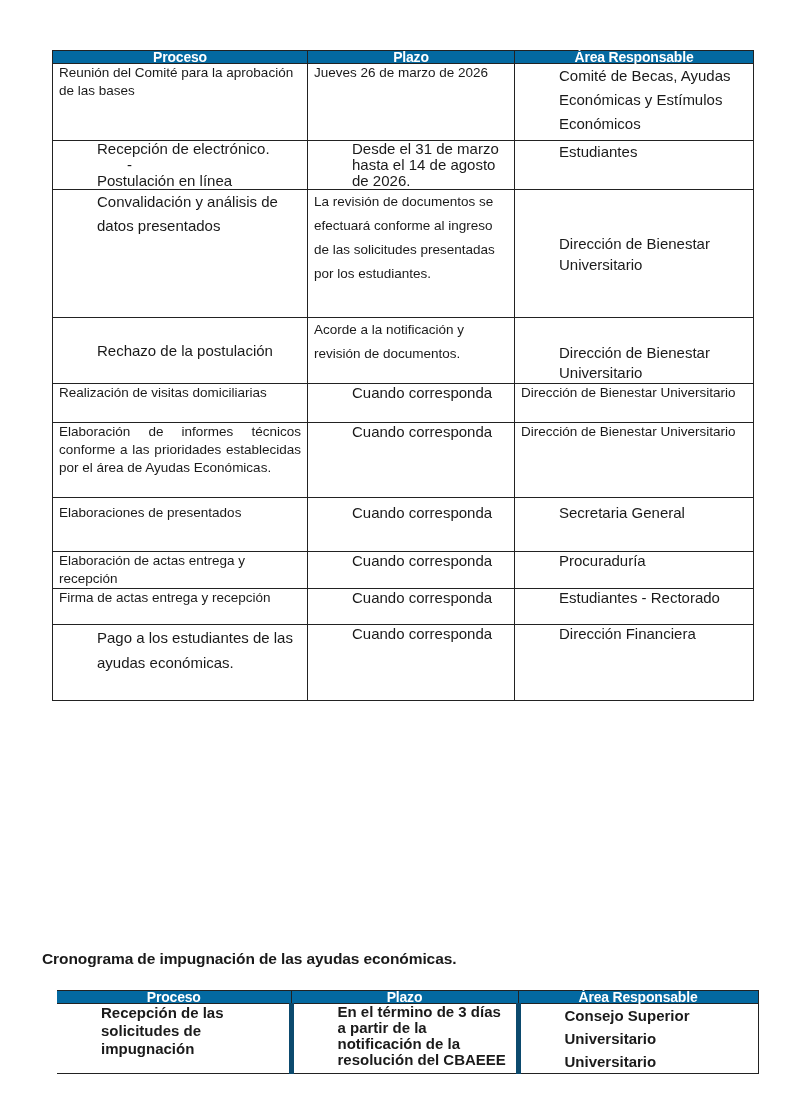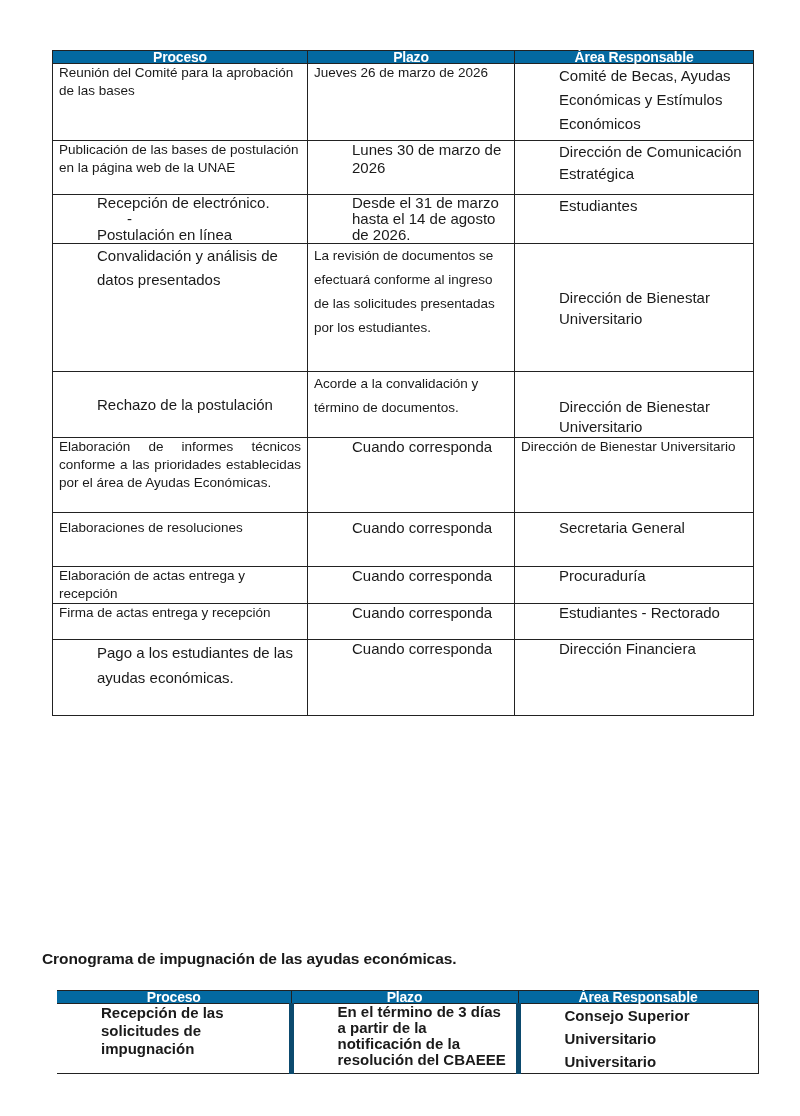--- a/index.html
+++ b/index.html
@@ -47,47 +47,47 @@
       <th><span>Plazo</span></th>
       <th><span>Área Responsable</span></th>
     </tr>
   </thead>
   <tbody>
     <tr style="height:77px">
       <td>Reunión del Comité para la aprobación de las bases</td>
       <td class="just">Jueves 26 de marzo de 2026</td>
       <td class="tall sm" style="line-height:24px;padding-top:0;margin-top:-3px">Comité de Becas, Ayudas Económicas y Estímulos Económicos</td>
     </tr>
-    <tr style="height:54px">
-      <td>Publicación de las bases de postulación en la página web de la UNAE</td>
-      <td class="sm">Lunes 30 de marzo de 2026</td>
-      <td class="sm" style="line-height:22px">Dirección de Comunicación Estratégica</td>
-    </tr>
     <tr style="height:35px">
       <td class="sm" style="line-height:16px"><span>Recepción de electrónico.</span><span class="dash">-</span><br><span>Postulación en línea</span></td>
       <td class="sm" style="line-height:16px">Desde el 31 de marzo hasta el 14 de agosto de 2026.</td>
       <td class="sm" style="line-height:22px">Estudiantes</td>
     </tr>
     <tr style="height:128px">
       <td class="sm" style="line-height:24px">Convalidación y análisis de datos presentados</td>
       <td style="line-height:24px">La revisión de documentos se efectuará conforme al ingreso de las solicitudes presentadas por los estudiantes.</td>
       <td class="sm mid" style="line-height:21px">Dirección de Bienestar Universitario</td>
     </tr>
     <tr style="height:66px">
       <td class="sm mid">Rechazo de la postulación</td>
-      <td style="line-height:24px">Acorde a la convalidación y término de documentos.</td>
+      <td style="line-height:24px">Acorde a la notificación y revisión de documentos.</td>
       <td class="sm bot" style="line-height:20px">Dirección de Bienestar Universitario</td>
+    </tr>
+    <tr style="height:39px">
+      <td>Realización de visitas domiciliarias</td>
+      <td class="sm">Cuando corresponda</td>
+      <td>Dirección de Bienestar Universitario</td>
     </tr>
     <tr style="height:75px">
       <td class="just">Elaboración de informes técnicos conforme a las prioridades establecidas por el área de Ayudas Económicas.</td>
       <td class="sm">Cuando corresponda</td>
       <td>Dirección de Bienestar Universitario</td>
     </tr>
     <tr style="height:54px">
-      <td style="padding-top:6px">Elaboraciones de resoluciones</td>
+      <td style="padding-top:6px">Elaboraciones de presentados</td>
       <td class="sm" style="padding-top:6px">Cuando corresponda</td>
       <td class="sm" style="padding-top:6px">Secretaria General</td>
     </tr>
     <tr style="height:37px">
       <td>Elaboración de actas entrega y recepción</td>
       <td class="sm">Cuando corresponda</td>
       <td class="sm">Procuraduría</td>
     </tr>
     <tr style="height:36px">
       <td class="just">Firma de actas entrega y recepción</td>

